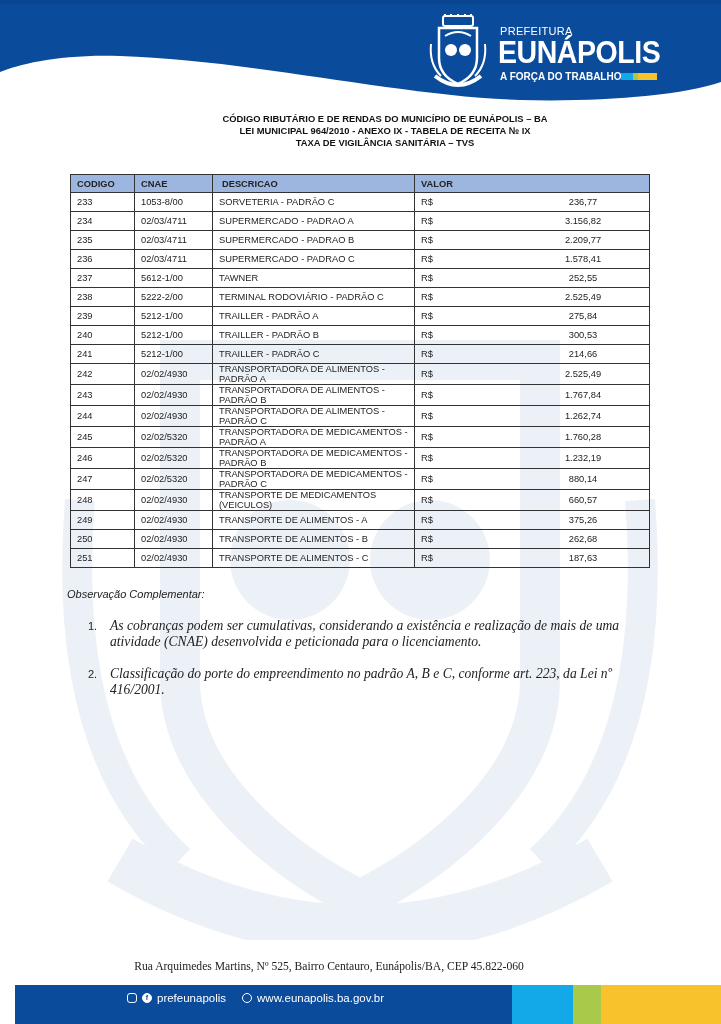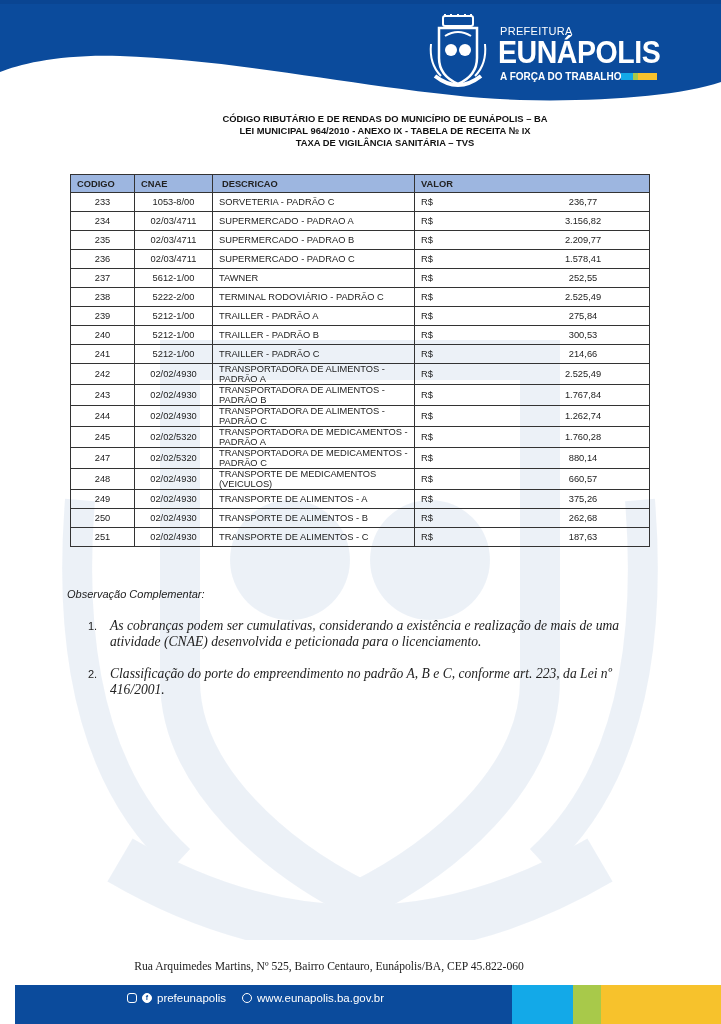--- a/index.html
+++ b/index.html
@@ -14,21 +14,21 @@
   .logo .bar span { display:block; height:7px; }
 
   .watermark { position:absolute; left:60px; top:300px; width:600px; height:640px; opacity:0.07; }
 
   .doc-title { position:absolute; left:150px; top:113px; width:470px; text-align:center; font-size:9.4px; font-weight:bold; line-height:12px; color:#111; }
 
   table.tvs { position:absolute; left:70px; top:174px; width:580px; border-collapse:collapse; font-size:9.3px; color:#222; }
   table.tvs th { background:#9db6e0; font-weight:bold; height:17px; border:1px solid #333; padding:0 6px; text-align:left; }
   table.tvs th.desc { text-align:left;padding-left:9px; }
   table.tvs td { height:18px; border:1px solid #333; padding:0 6px; }
-  table.tvs td.c { text-align:center; }
+  table.tvs td.c { }
   table.tvs td.cur { border-right:none; width:90px; }
   table.tvs td.amt { border-left:none; text-align:center; width:120px; }
   table.tvs { border:1.5px solid #222; }
   .col-cod { width:51px; }
   .col-cnae { width:65px; }
 
   .obs-title { position:absolute; left:67px; top:588px; font-style:italic; font-size:11px; color:#222; }
   .obs-list { position:absolute; left:88px; top:618px; width:560px; margin:0; padding:0; list-style:none; font-family:"Liberation Serif", serif; font-style:italic; font-size:13.6px; line-height:16px; color:#222; }
   .obs-list li { position:relative; padding-left:22px; margin-bottom:16px; }
   .obs-list li .num { position:absolute; left:0; top:0; font-family:"Liberation Sans", sans-serif; font-style:normal; font-size:11px; }
@@ -182,20 +182,27 @@
         <td class="amt">1.262,74</td>
       </tr>
       <tr>
         <td class="c">245</td>
         <td class="c">02/02/5320</td>
         <td>TRANSPORTADORA DE MEDICAMENTOS - PADRÃO A</td>
         <td class="cur">R$</td>
         <td class="amt">1.760,28</td>
       </tr>
       <tr>
+        <td class="c">246</td>
+        <td class="c">02/02/5320</td>
+        <td>TRANSPORTADORA DE MEDICAMENTOS - PADRÃO B</td>
+        <td class="cur">R$</td>
+        <td class="amt">1.232,19</td>
+      </tr>
+      <tr>
         <td class="c">247</td>
         <td class="c">02/02/5320</td>
         <td>TRANSPORTADORA DE MEDICAMENTOS - PADRÃO C</td>
         <td class="cur">R$</td>
         <td class="amt">880,14</td>
       </tr>
       <tr>
         <td class="c">248</td>
         <td class="c">02/02/4930</td>
         <td>TRANSPORTE DE MEDICAMENTOS (VEICULOS)</td>

